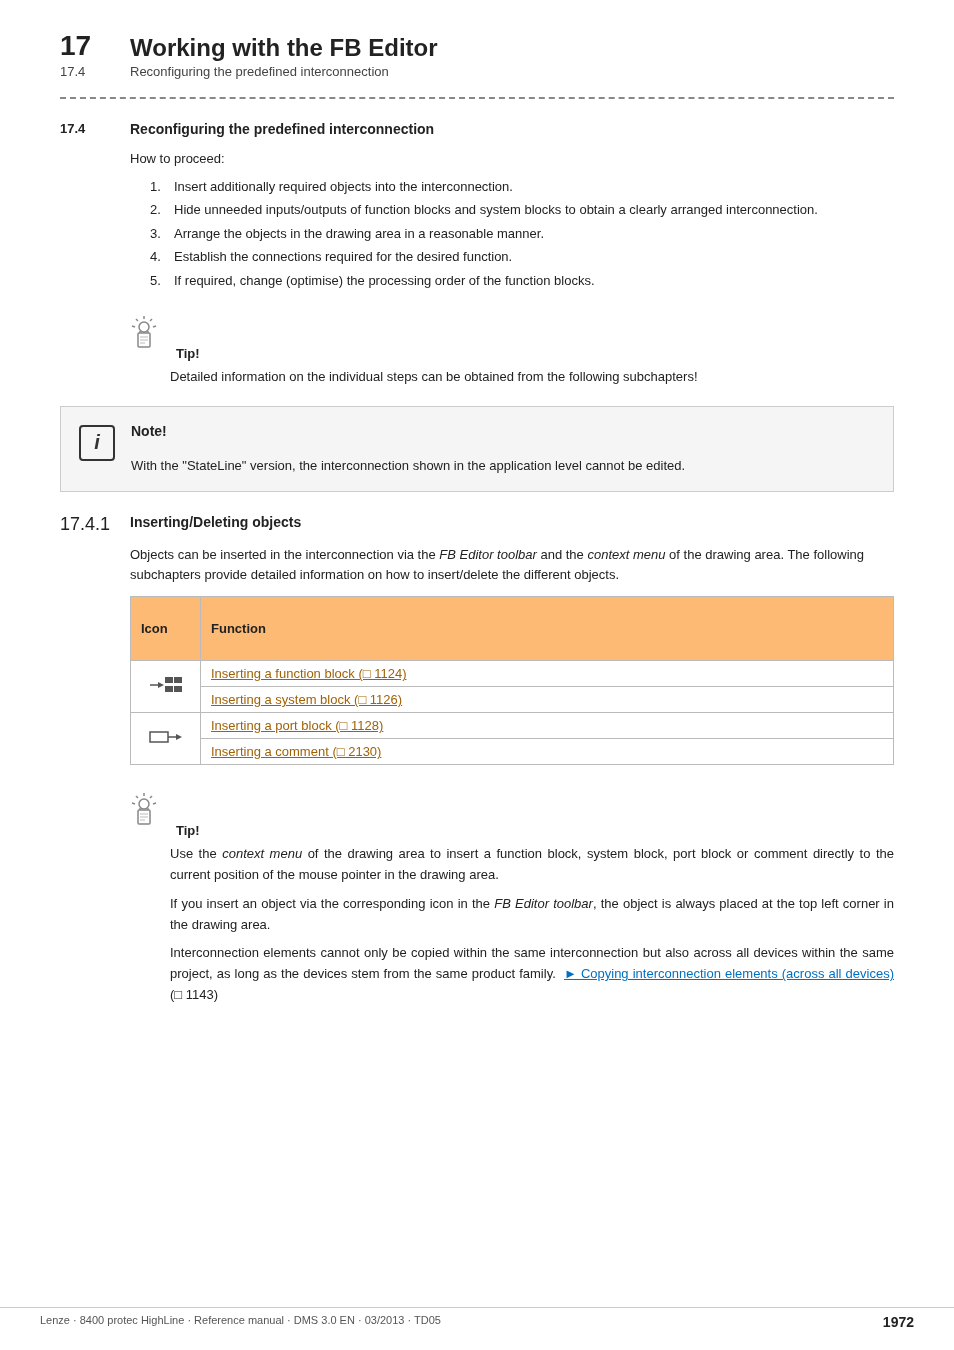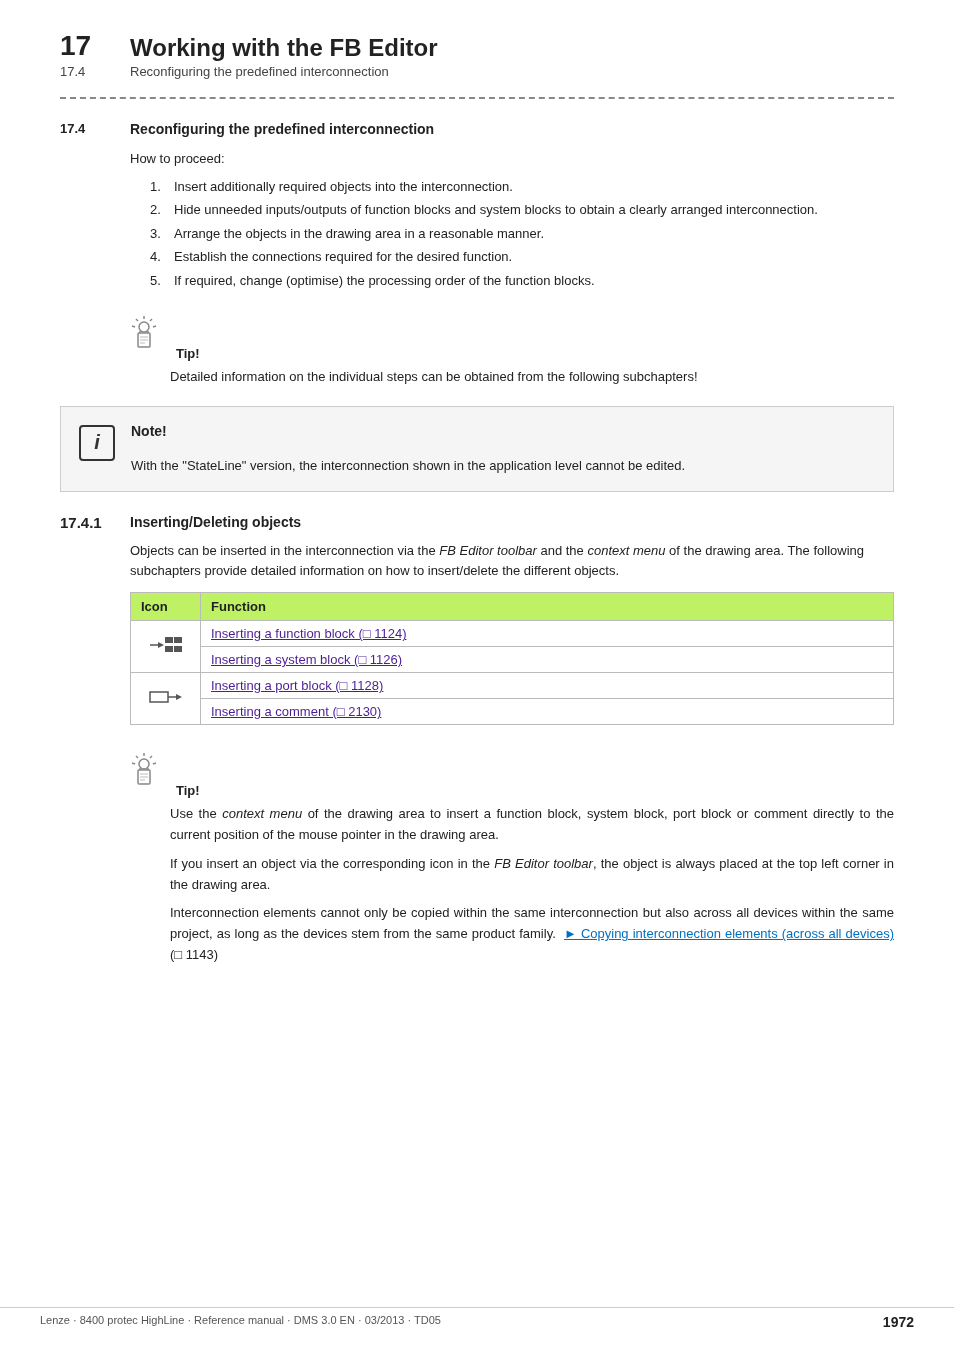--- a/index.html
+++ b/index.html
@@ -173,58 +173,58 @@
     }
 
     
     .sub-section-heading {
       display: flex;
       gap: 20px;
       margin-bottom: 10px;
       margin-top: 10px;
     }
     .sub-section-number {
-      font-weight: bold;
-      font-size: 15px;
+      font-weight: normal;
+      font-size: 18px;
       min-width: 50px;
     }
     .sub-section-title {
       font-weight: bold;
       font-size: 14px;
     }
 
     
     .table-wrap {
       margin-left: 70px;
       margin-top: 12px;
       margin-bottom: 14px;
     }
     table {
       border-collapse: collapse;
       width: 100%;
       font-size: 13px;
     }
     table th {
-      background: #bef264;
+      background: #fdba74;
       border: 1px solid #bbb;
-      padding: 6px 10px;
+      padding: 24px 10px;
       text-align: left;
       font-weight: bold;
     }
     table td {
       border: 1px solid #bbb;
       padding: 5px 10px;
       vertical-align: middle;
     }
     table td.icon-cell {
       text-align: center;
       width: 70px;
     }
     table a {
-      color: #4c1d95;
+      color: #a16207;
       text-decoration: underline;
     }
     em { font-style: italic; }
 
     
     .page-footer {
       position: absolute;
       bottom: 20px;
       left: 0;
       right: 0;

